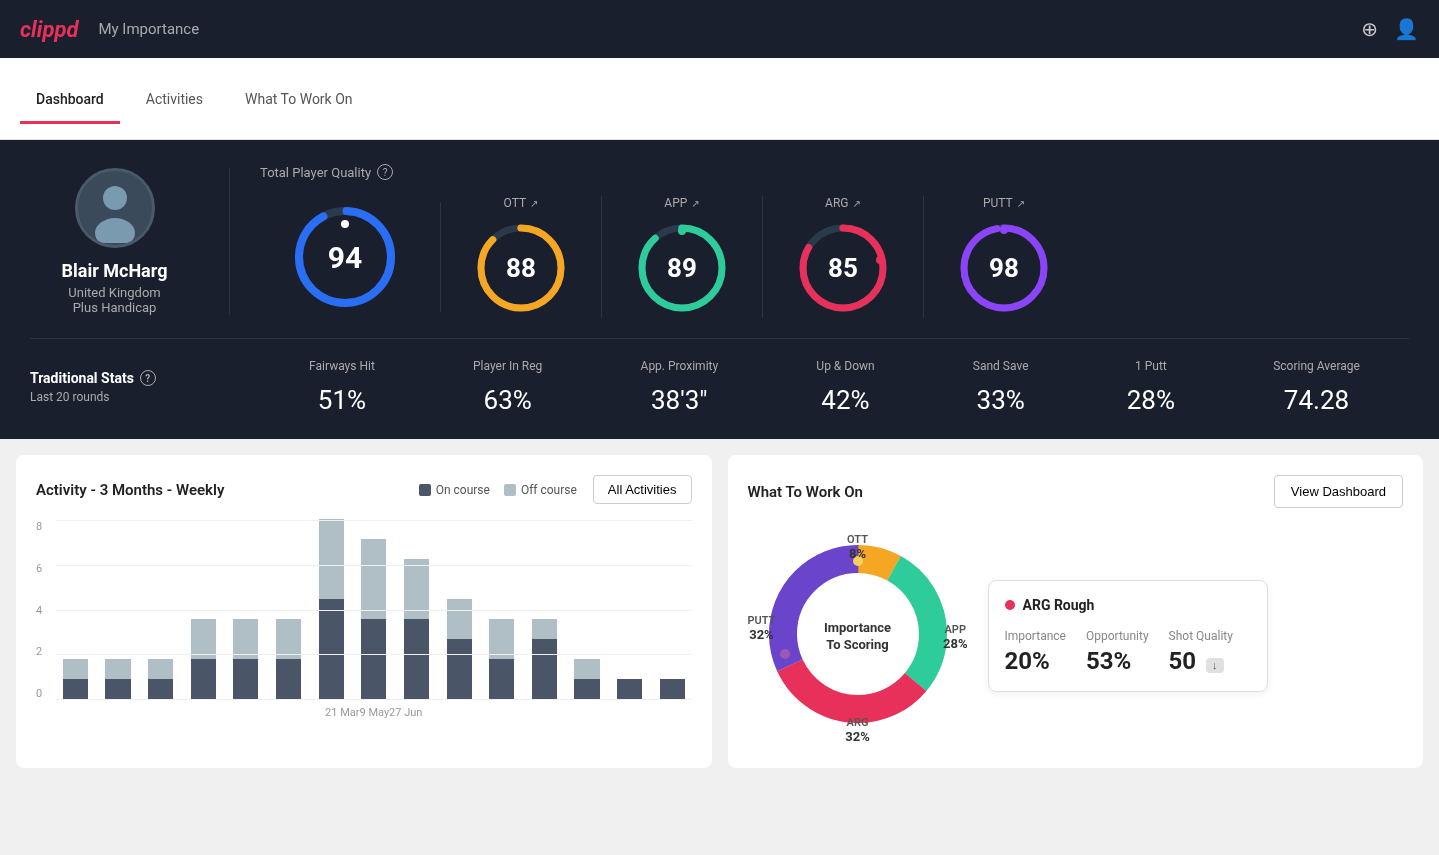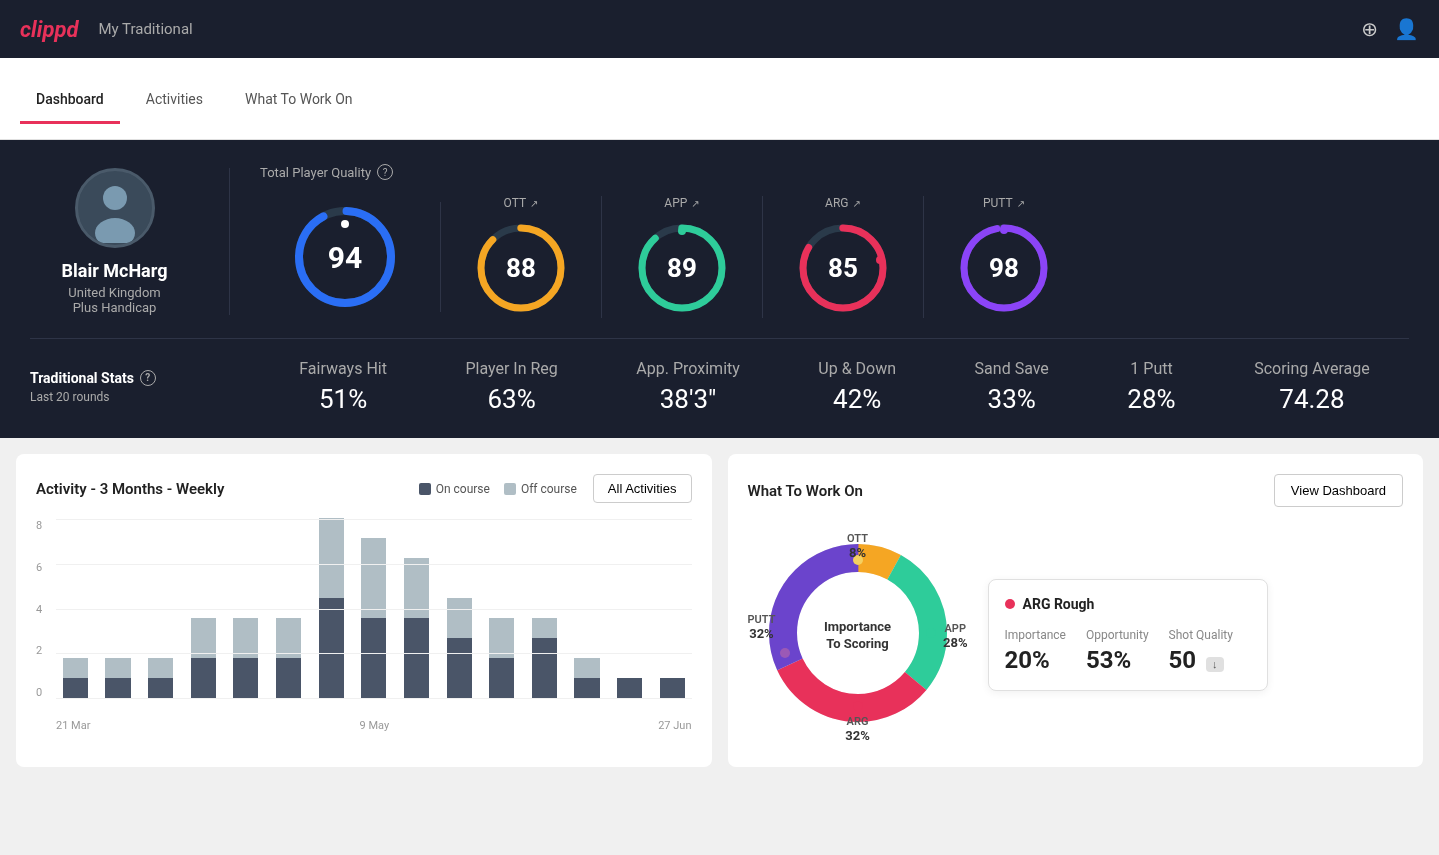--- a/index.html
+++ b/index.html
@@ -149,21 +149,21 @@
     }
     .stats-title { color: #fff; font-size: 14px; font-weight: bold; display: flex; align-items: center; gap: 6px; }
     .stats-subtitle { color: #aaa; font-size: 12px; margin-top: 4px; }
     .stats-items {
       flex: 1;
       display: flex;
       justify-content: space-around;
       padding-left: 30px;
     }
     .stat-item { text-align: center; }
-    .stat-label { color: #aaa; font-size: 16px; margin-bottom: 6px; text-align: center; }
+    .stat-label { color: #aaa; font-size: 12px; margin-bottom: 12px; text-align: center; }
     .stat-value { color: #fff; font-size: 26px; font-weight: normal; }
 
     
     .bottom-section {
       display: flex;
       gap: 16px;
       padding: 16px;
       background: #f0f0f0;
     }
 
@@ -219,22 +219,22 @@
       top: 0;
       height: 180px;
       display: flex;
       flex-direction: column-reverse;
       justify-content: space-between;
       font-size: 11px;
       color: #999;
     }
     .x-axis-labels {
       display: flex;
-      justify-content: space-between;
-      margin-top: 20px;
+      justify-content: center;
+      margin-top: 6px;
       font-size: 11px;
       color: #999;
       padding: 0 0;
     }
     .chart-wrapper {
       position: relative;
       padding-left: 20px;
     }
     .grid-lines {
       position: absolute;
@@ -321,21 +321,21 @@
       font-size: 13px;
       cursor: pointer;
     }
   </style>
 </head>
 <body>
 
 <div class="header">
   <div class="header-left">
     <span class="logo">clippd</span>
-    <span class="header-title">My Traditional</span>
+    <span class="header-title">My Importance</span>
   </div>
   <div class="header-right">
     <span class="header-icon">⊕</span>
     <span class="header-icon">👤</span>
   </div>
 </div>
 
 <div class="nav-tabs">
   <div class="nav-tab active">Dashboard</div>
   <div class="nav-tab">Activities</div>

